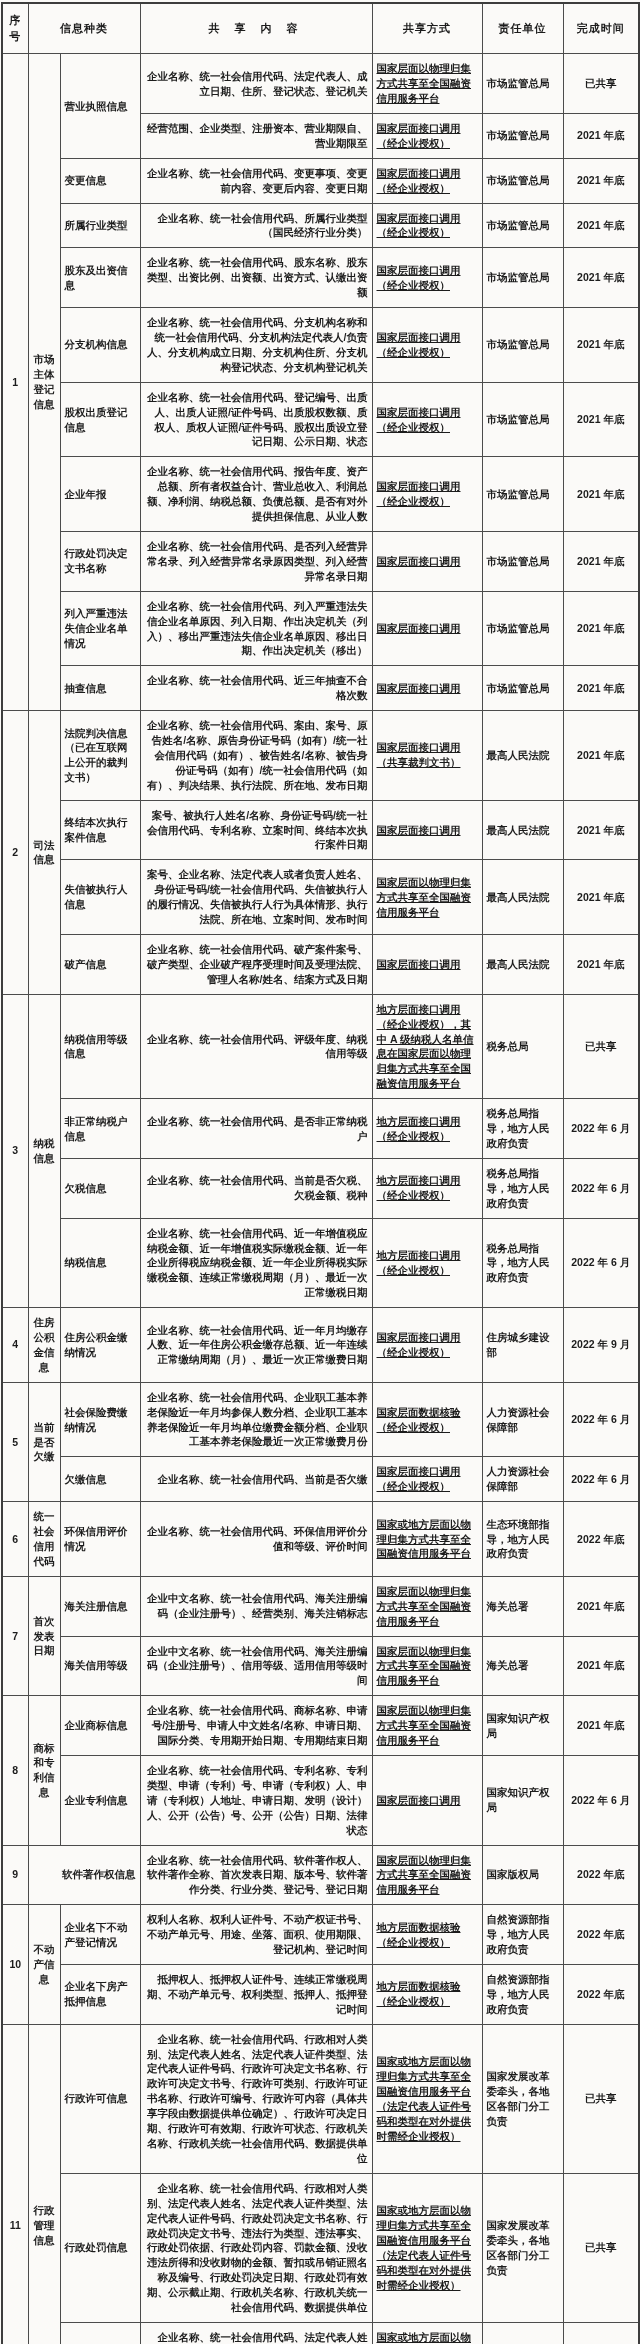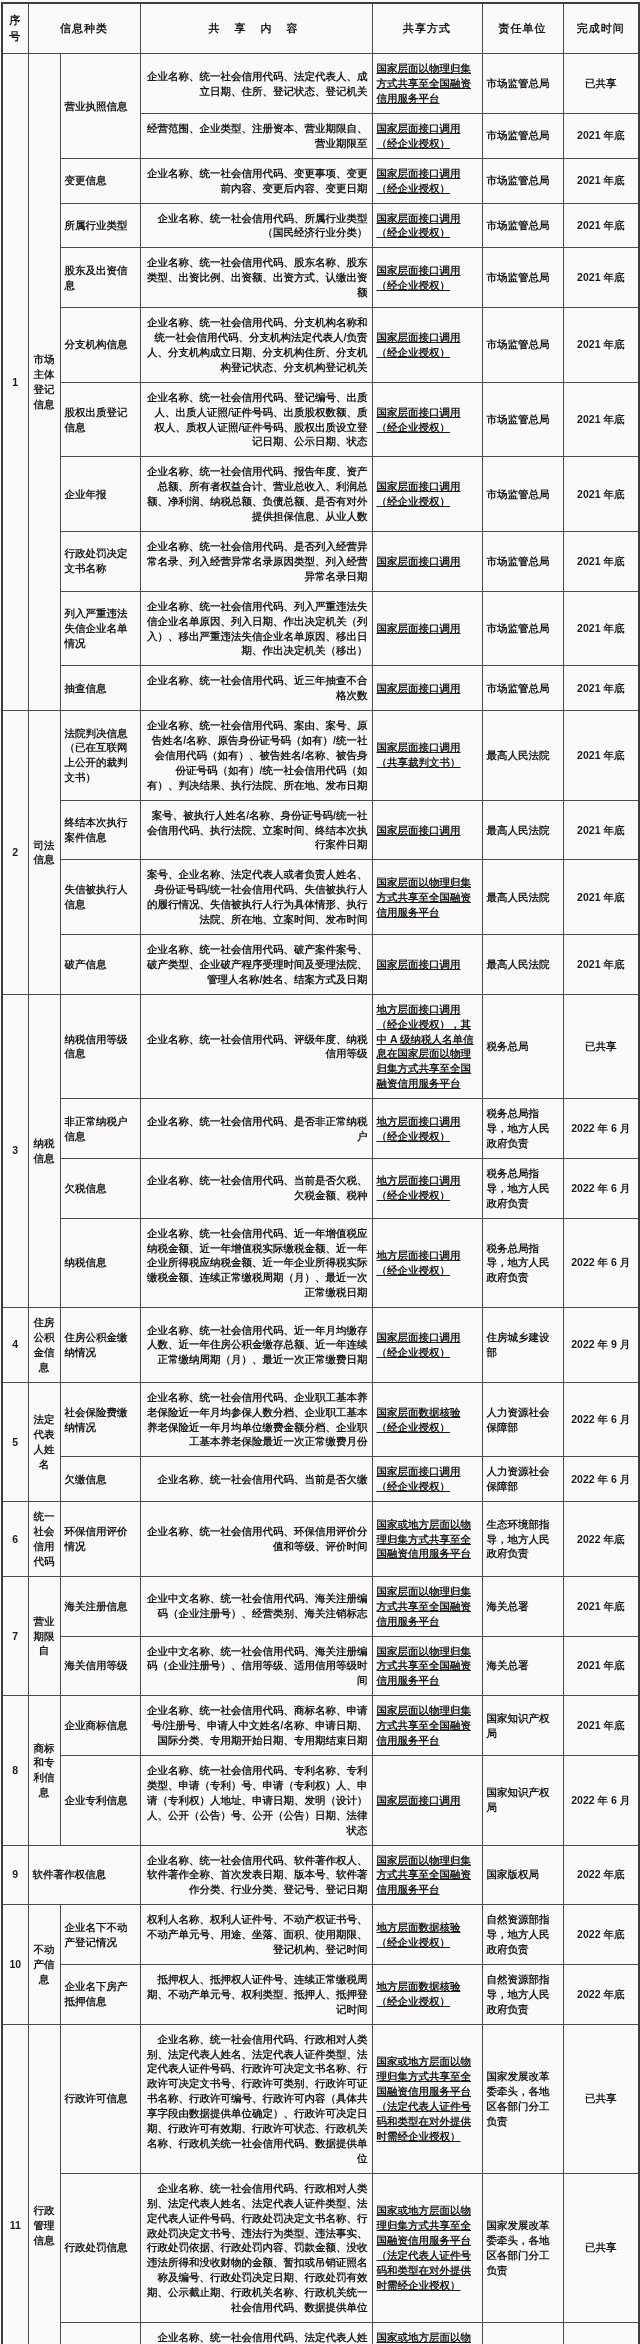--- a/index.html
+++ b/index.html
@@ -34,21 +34,21 @@
   }
   .share-table th {
     text-align: center;
     font-size: 11px;
     padding: 9px 2px;
     letter-spacing: 1px;
   }
   th.h-content { letter-spacing: 6px; }
   .c-no   { text-align: center; padding: 2px 1px; }
   .c-cat  { text-align: center; padding: 2px 5px; line-height: 1.55; }
-  .c-cat-span { text-align: left; padding-left: 6px; }
+  .c-cat-span { text-align: right; padding-left: 6px; }
   .c-type { text-align: left; padding-left: 5px; padding-right: 3px; }
   .c-content { text-align: right; }
   .c-method  { text-align: left; text-decoration: underline; }
   .c-unit    { text-align: left; padding-left: 3px; padding-right: 3px; }
   .c-time    { text-align: center; padding-left: 2px; padding-right: 2px; }
 </style>
 </head>
 <body>
 
 <div class="page">
@@ -155,21 +155,21 @@
           <td class="c-no" rowspan="4">2</td>
           <td class="c-cat" rowspan="4">司法信息</td>
           <td class="c-type" rowspan="1">法院判决信息（已在互联网上公开的裁判文书）</td>
           <td class="c-content">企业名称、统一社会信用代码、案由、案号、原告姓名/名称、原告身份证号码（如有）/统一社会信用代码（如有）、被告姓名/名称、被告身份证号码（如有）/统一社会信用代码（如有）、判决结果、执行法院、所在地、发布日期</td>
           <td class="c-method">国家层面接口调用（共享裁判文书）</td>
           <td class="c-unit">最高人民法院</td>
           <td class="c-time">2021 年底</td>
         </tr>
         <tr>
           <td class="c-type" rowspan="1">终结本次执行案件信息</td>
-          <td class="c-content">案号、被执行人姓名/名称、身份证号码/统一社会信用代码、执行法院、立案时间、终结本次执行案件日期</td>
+          <td class="c-content">案号、被执行人姓名/名称、身份证号码/统一社会信用代码、专利名称、立案时间、终结本次执行案件日期</td>
           <td class="c-method">国家层面接口调用</td>
           <td class="c-unit">最高人民法院</td>
           <td class="c-time">2021 年底</td>
         </tr>
         <tr>
           <td class="c-type" rowspan="1">失信被执行人信息</td>
           <td class="c-content">案号、企业名称、法定代表人或者负责人姓名、身份证号码/统一社会信用代码、失信被执行人的履行情况、失信被执行人行为具体情形、执行法院、所在地、立案时间、发布时间</td>
           <td class="c-method">国家层面以物理归集方式共享至全国融资信用服务平台</td>
           <td class="c-unit">最高人民法院</td>
           <td class="c-time">2021 年底</td>
@@ -215,21 +215,21 @@
           <td class="c-no" rowspan="1">4</td>
           <td class="c-cat" rowspan="1">住房公积金信息</td>
           <td class="c-type" rowspan="1">住房公积金缴纳情况</td>
           <td class="c-content">企业名称、统一社会信用代码、近一年月均缴存人数、近一年住房公积金缴存总额、近一年连续正常缴纳周期（月）、最近一次正常缴费日期</td>
           <td class="c-method">国家层面接口调用（经企业授权）</td>
           <td class="c-unit">住房城乡建设部</td>
           <td class="c-time">2022 年 9 月</td>
         </tr>
         <tr>
           <td class="c-no" rowspan="2">5</td>
-          <td class="c-cat" rowspan="2">法定代表人姓名</td>
+          <td class="c-cat" rowspan="2">当前是否欠缴</td>
           <td class="c-type" rowspan="1">社会保险费缴纳情况</td>
           <td class="c-content">企业名称、统一社会信用代码、企业职工基本养老保险近一年月均参保人数分档、企业职工基本养老保险近一年月均单位缴费金额分档、企业职工基本养老保险最近一次正常缴费月份</td>
           <td class="c-method">国家层面数据核验（经企业授权）</td>
           <td class="c-unit">人力资源社会保障部</td>
           <td class="c-time">2022 年 6 月</td>
         </tr>
         <tr>
           <td class="c-type" rowspan="1">欠缴信息</td>
           <td class="c-content">企业名称、统一社会信用代码、当前是否欠缴</td>
           <td class="c-method">国家层面接口调用（经企业授权）</td>
@@ -240,21 +240,21 @@
           <td class="c-no" rowspan="1">6</td>
           <td class="c-cat" rowspan="1">统一社会信用代码</td>
           <td class="c-type" rowspan="1">环保信用评价情况</td>
           <td class="c-content">企业名称、统一社会信用代码、环保信用评价分值和等级、评价时间</td>
           <td class="c-method">国家或地方层面以物理归集方式共享至全国融资信用服务平台</td>
           <td class="c-unit">生态环境部指导，地方人民政府负责</td>
           <td class="c-time">2022 年底</td>
         </tr>
         <tr>
           <td class="c-no" rowspan="2">7</td>
-          <td class="c-cat" rowspan="2">营业期限自</td>
+          <td class="c-cat" rowspan="2">首次发表日期</td>
           <td class="c-type" rowspan="1">海关注册信息</td>
           <td class="c-content">企业中文名称、统一社会信用代码、海关注册编码（企业注册号）、经营类别、海关注销标志</td>
           <td class="c-method">国家层面以物理归集方式共享至全国融资信用服务平台</td>
           <td class="c-unit">海关总署</td>
           <td class="c-time">2021 年底</td>
         </tr>
         <tr>
           <td class="c-type" rowspan="1">海关信用等级</td>
           <td class="c-content">企业中文名称、统一社会信用代码、海关注册编码（企业注册号）、信用等级、适用信用等级时间</td>
           <td class="c-method">国家层面以物理归集方式共享至全国融资信用服务平台</td>

